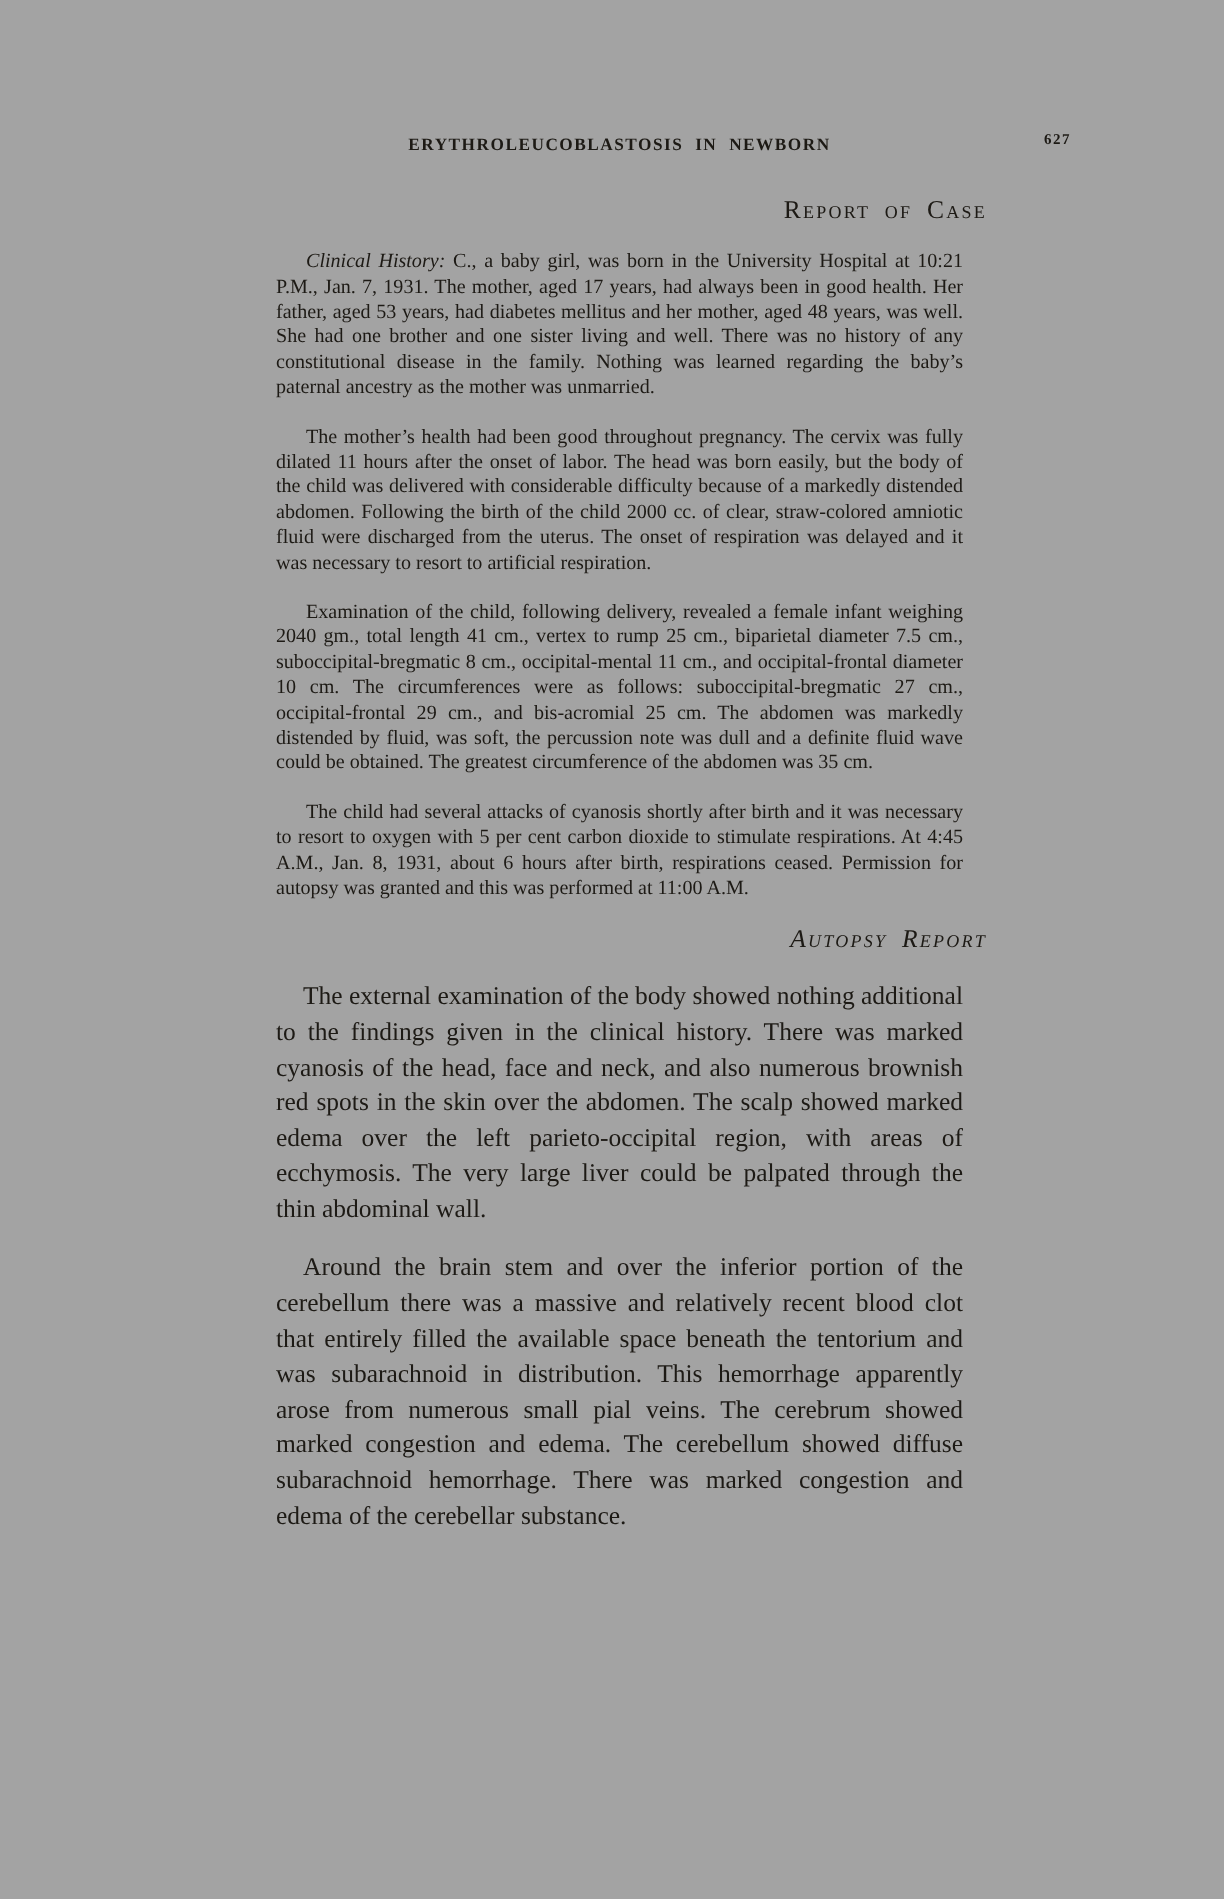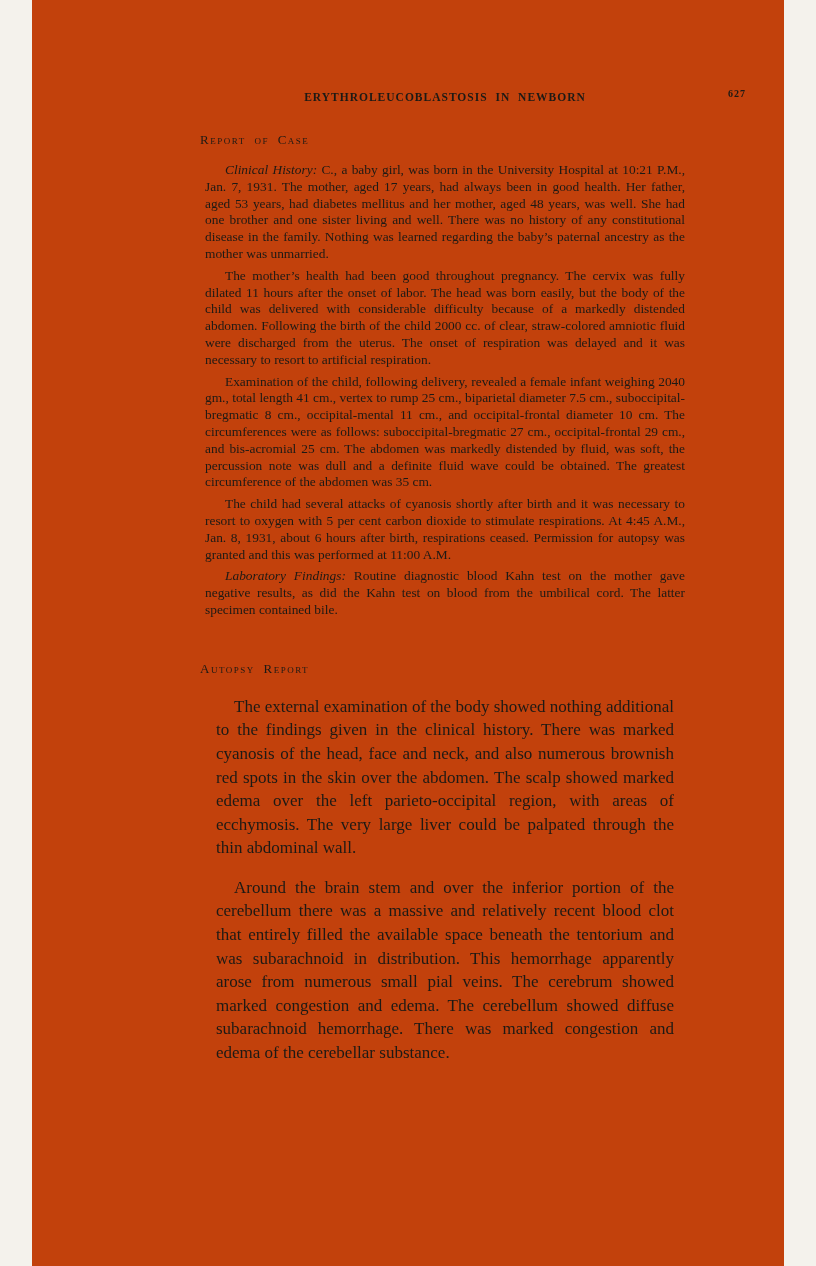--- a/index.html
+++ b/index.html
@@ -6,24 +6,24 @@
     margin: 0;
     padding: 0;
   }
   body {
     background: #f4f2ec;
     font-family: "Liberation Serif", "DejaVu Serif", serif;
     color: #1d1a15;
   }
   .page {
     position: relative;
-    width: 752px;
+    width: 816px;
     height: 1266px;
     margin: 0 auto;
-    background: #c2410c;
+    background: #a3a3a3;
     box-sizing: border-box;
     padding: 90px 0 0 168px;
     overflow: hidden;
   }
   .column {
     position: relative;
     width: 490px;
   }
   .running-header {
     position: relative;
@@ -39,38 +39,39 @@
     right: -56px;
     top: -3px;
     font-size: 10px;
     font-weight: bold;
     letter-spacing: 1px;
     word-spacing: normal;
   }
   .section-heading {
     margin: 0;
     padding: 0;
-    text-align: left;
+    text-align: right;
     font-variant: small-caps;
     font-weight: normal;
-    font-size: 13px;
+    font-size: 17px;
     line-height: 20px;
     letter-spacing: 1.5px;
     word-spacing: 4px;
   }
   .heading-case {
     margin-top: 26px;
     margin-bottom: 12px;
   }
   .heading-autopsy {
-    margin-top: 40px;
+    margin-top: 16px;
     margin-bottom: 16px;
+    font-style: italic;
   }
   .case-body p {
-    margin: 5px;
+    margin: 16px;
     font-size: 13.4px;
     line-height: 16.8px;
     text-align: justify;
     text-indent: 20px;
   }
   .lead {
     font-style: italic;
   }
   .autopsy-body p {
     margin: 16px;
@@ -91,21 +92,20 @@
       <span class="folio">627</span>
     </header>
 
     <h2 class="section-heading heading-case">Report of Case</h2>
 
     <section class="case-body">
       <p><span class="lead">Clinical History:</span> <span>C., a baby girl, was born in the University Hospital at 10:21 P.M., Jan. 7, 1931. The mother, aged 17 years, had always been in good health. Her father, aged 53 years, had diabetes mellitus and her mother, aged 48 years, was well. She had one brother and one sister living and well. There was no history of any constitutional disease in the family. Nothing was learned regarding the baby’s paternal ancestry as the mother was unmarried.</span></p>
       <p><span>The mother’s health had been good throughout pregnancy. The cervix was fully dilated 11 hours after the onset of labor. The head was born easily, but the body of the child was delivered with considerable difficulty because of a markedly distended abdomen. Following the birth of the child 2000 cc. of clear, straw-colored amniotic fluid were discharged from the uterus. The onset of respiration was delayed and it was necessary to resort to artificial respiration.</span></p>
       <p><span>Examination of the child, following delivery, revealed a female infant weighing 2040 gm., total length 41 cm., vertex to rump 25 cm., biparietal diameter 7.5 cm., suboccipital-bregmatic 8 cm., occipital-mental 11 cm., and occipital-frontal diameter 10 cm. The circumferences were as follows: suboccipital-bregmatic 27 cm., occipital-frontal 29 cm., and bis-acromial 25 cm. The abdomen was markedly distended by fluid, was soft, the percussion note was dull and a definite fluid wave could be obtained. The greatest circumference of the abdomen was 35 cm.</span></p>
       <p><span>The child had several attacks of cyanosis shortly after birth and it was necessary to resort to oxygen with 5 per cent carbon dioxide to stimulate respirations. At 4:45 A.M., Jan. 8, 1931, about 6 hours after birth, respirations ceased. Permission for autopsy was granted and this was performed at 11:00 A.M.</span></p>
-      <p><span class="lead">Laboratory Findings:</span> <span>Routine diagnostic blood Kahn test on the mother gave negative results, as did the Kahn test on blood from the umbilical cord. The latter specimen contained bile.</span></p>
     </section>
 
     <h2 class="section-heading heading-autopsy">Autopsy Report</h2>
 
     <section class="autopsy-body">
       <p><span>The external examination of the body showed nothing additional to the findings given in the clinical history. There was marked cyanosis of the head, face and neck, and also numerous brownish red spots in the skin over the abdomen. The scalp showed marked edema over the left parieto-occipital region, with areas of ecchymosis. The very large liver could be palpated through the thin abdominal wall.</span></p>
       <p><span>Around the brain stem and over the inferior portion of the cerebellum there was a massive and relatively recent blood clot that entirely filled the available space beneath the tentorium and was subarachnoid in distribution. This hemorrhage apparently arose from numerous small pial veins. The cerebrum showed marked congestion and edema. The cerebellum showed diffuse subarachnoid hemorrhage. There was marked congestion and edema of the cerebellar substance.</span></p>
     </section>
 
   </div>

